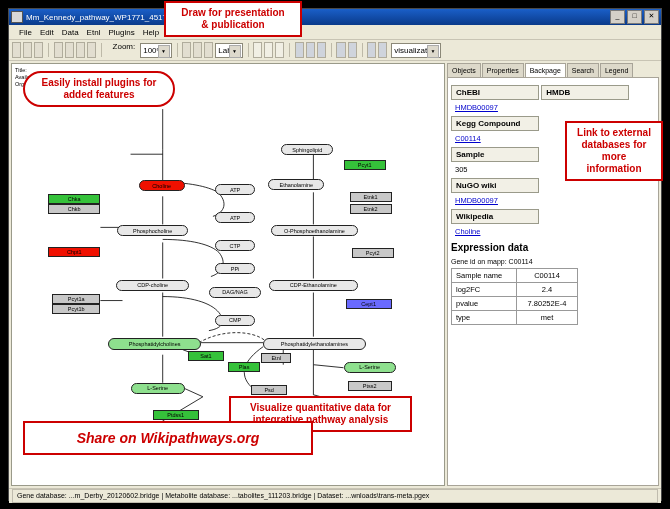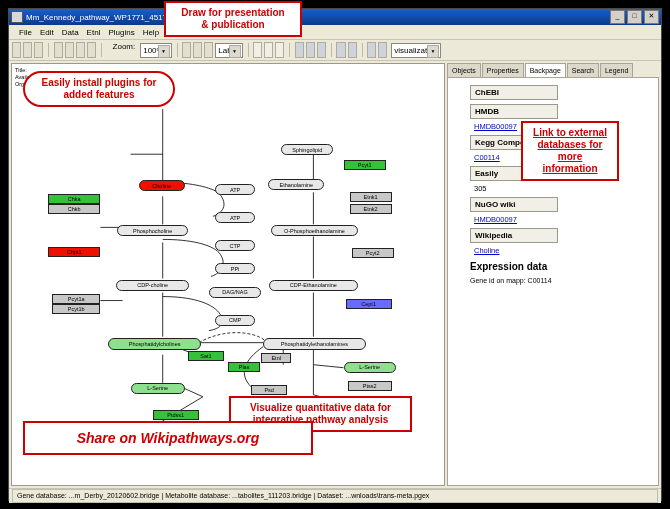--- a/index.html
+++ b/index.html
@@ -52,21 +52,21 @@
   .blue{background:#6a6aff;}
   .lgreen{background:#8ee08e;}
   .yellow{background:#ffe800;}
 
   svg.edges{position:absolute;left:0;top:0;width:100%;height:100%;}
 
   
   .tabs{display:flex;height:14px;font-size:7px;}
   .tab{border:1px solid #a8a498;border-bottom:none;background:#ddd9ca;padding:0 4px;display:flex;align-items:center;margin-right:1px;}
   .tab.active{background:#fff;}
-  .panelbody{flex:1;background:#fff;border:1px solid #a8a498;overflow:hidden;position:relative;padding:3px 22px;font-size:8px;}
+  .panelbody{flex:1;background:#fff;border:1px solid #a8a498;overflow:hidden;position:relative;padding:3px 3px;font-size:8px;}
   .sect{border:1px solid #9a9a8a;background:#f2f0e6;font-weight:bold;font-size:8px;padding:2px 4px;margin-top:4px;display:inline-block;min-width:78px;}
   .lnk{color:#0000cc;text-decoration:underline;font-size:7.5px;display:block;margin:3px 0 0 4px;}
   .plain{font-size:7.5px;margin:3px 0 0 4px;}
   .exphdr{font-weight:bold;font-size:10px;margin-top:6px;}
   .gid{font-size:7px;margin-top:5px;}
   table.exp{border-collapse:collapse;margin-top:3px;font-size:7.5px;}
   table.exp td{border:1px solid #999;padding:1px 4px;height:11px;}
   table.exp td.k{width:56px;}
   table.exp td.v{width:52px;text-align:center;}
 
@@ -241,46 +241,66 @@
       <div class="panelbody">
 
         <div class="sect">ChEBI</div>
 
         <div class="sect">HMDB</div>
         <a class="lnk">HMDB00097</a>
 
         <div class="sect">Kegg Compound</div>
         <a class="lnk">C00114</a>
 
-        <div class="sect">Easily</div>
+        <div class="sect">Sample</div>
         <div class="plain">305</div>
 
         <div class="sect">NuGO wiki</div>
         <a class="lnk">HMDB00097</a>
 
         <div class="sect">Wikipedia</div>
         <a class="lnk">Choline</a>
 
         <div class="exphdr">Expression data</div>
         <div class="gid">Gene id on mapp: C00114</div>
 
+        <table class="exp">
+          <tbody>
+              <tr>
+            <td class="k">Sample name</td>
+            <td class="v">C00114</td>
+          </tr>
+          <tr>
+            <td class="k">log2FC</td>
+            <td class="v">2.4</td>
+          </tr>
+          <tr>
+            <td class="k">pvalue</td>
+            <td class="v">7.80252E-4</td>
+          </tr>
+          <tr>
+            <td class="k">type</td>
+            <td class="v">met</td>
+          </tr>
+        </tbody>
+          </table>
 
       </div>
     </div>
   </div>
 
   <div class="statusbar">
     <div class="cell c1">Gene database: ...m_Derby_20120602.bridge | Metabolite database: ...tabolites_111203.bridge | Dataset: ...wnloads\trans-meta.pgex</div>
   </div>
 
   <div id="callout-layer">
       <div class="callout" style="left: 155px; top: -8px; width: 138px; min-height: 34px; display: flex; align-items: center; justify-content: center; white-space: pre-line;">Draw for presentation
 &amp; publication</div>
       <div class="callout" style="left: 14px; top: 62px; width: 152px; min-height: 34px; display: flex; align-items: center; justify-content: center; white-space: pre-line; border-radius: 18px;">Easily install plugins for
 added features</div>
-      <div class="callout" style="left: 512px; top: 112px; width: 98px; min-height: 50px; display: flex; align-items: center; justify-content: center; white-space: pre-line; text-decoration: underline;">Link  to external
+      <div class="callout" style="left: 556px; top: 112px; width: 98px; min-height: 50px; display: flex; align-items: center; justify-content: center; white-space: pre-line;">Link  to external
 databases  for
 more information</div>
       <div class="callout" style="left: 220px; top: 347px; width: 183px; min-height: 36px; display: flex; align-items: center; justify-content: center; white-space: pre-line; margin-top: 40px;">Visualize quantitative data  for
 integrative pathway analysis</div>
       <div class="callout big" style="left: 14px; top: 412px; width: 290px; min-height: 34px; display: flex; align-items: center; justify-content: center; white-space: pre-line;">Share on Wikipathways.org</div>
     </div>
 </div>
 
 </body></html>

